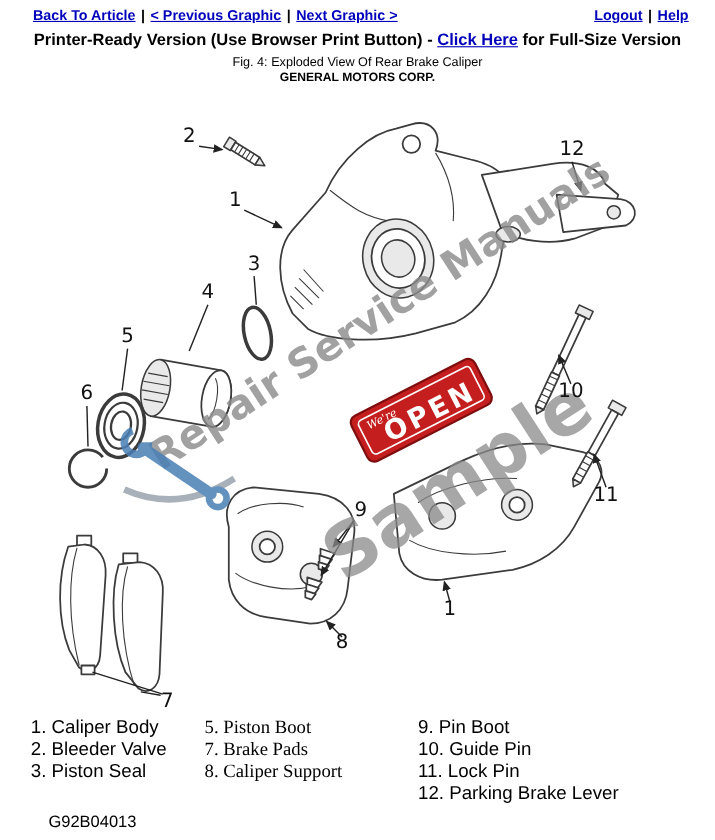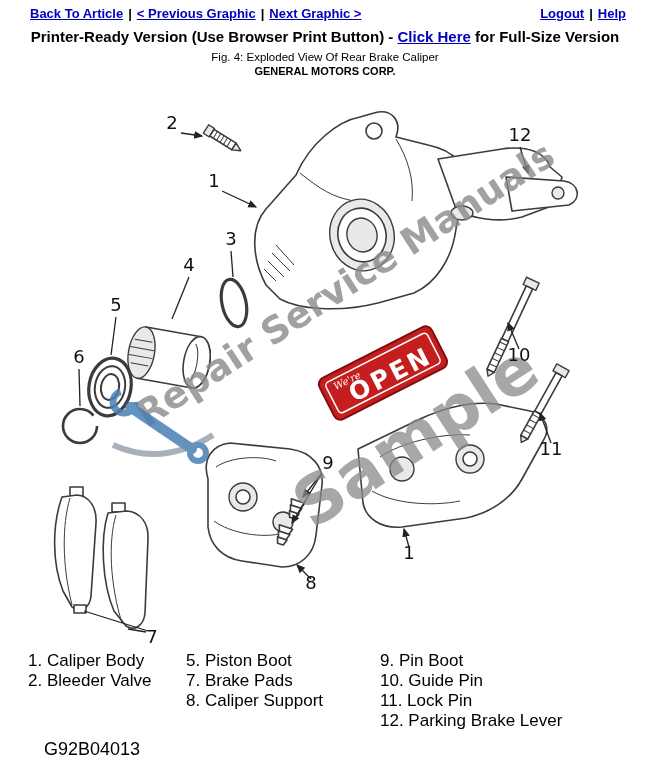--- a/index.html
+++ b/index.html
@@ -25,22 +25,22 @@
   .callout { font-size:18px; fill:#111; font-family:"DejaVu Sans", sans-serif; text-anchor:middle; }
   .wm-brand { font-size:37px; font-weight:bold; fill:var(--watermark); opacity:.8;
               font-family:"DejaVu Sans", sans-serif; }
   .wm-sample { font-size:66px; font-weight:bold; fill:var(--watermark); opacity:.75;
                font-family:"DejaVu Sans", sans-serif; }
   .stamp-small { fill:#fff; font-size:10px; font-style:italic; font-family:"DejaVu Serif", serif; }
   .stamp-text { fill:#fff; font-size:25px; font-weight:bold; letter-spacing:3px;
                 font-family:"DejaVu Sans", sans-serif; }
   .legend { display:flex; padding-left:28px; font-size:17px; line-height:20px; margin-top:2px; }
   .legend .col1 { width:158px; }
-  .legend .col2 { width:194px; }
-  .footer { padding-left:44px; font-size:18px; margin-top:8px; font-family:"Liberation Sans", sans-serif; }
+  .legend .col2 { width:194px;font-family:Liberation Serif, serif; }
+  .footer { padding-left:44px; font-size:15px; margin-top:8px; font-family:"Liberation Sans", sans-serif; }
 </style>
 </head>
 <body>
 
 <div class="nav-row">
   <div class="nav-left">
     <a class="link">Back To Article</a><span class="sep">|</span><a class="link">&lt; Previous Graphic</a><span class="sep">|</span><a class="link">Next Graphic &gt;</a>
   </div>
   <div class="nav-right">
     <a class="link">Logout</a><span class="sep">|</span><a class="link">Help</a>
@@ -201,20 +201,21 @@
       <text x="519" y="284" class="callout">10</text>
       <text x="551" y="378" class="callout">11</text>
       <text x="409" y="482" class="callout">1</text>
     </g>
 </svg>
 
 <div class="legend">
   <div class="col1">
     <div>1. Caliper Body</div>
     <div>2. Bleeder Valve</div>
+    <div>3. Piston Seal</div>
   </div>
   <div class="col2">
     <div>5. Piston Boot</div>
     <div>7. Brake Pads</div>
     <div>8. Caliper Support</div>
   </div>
   <div class="col3">
     <div>9. Pin Boot</div>
     <div>10. Guide Pin</div>
     <div>11. Lock Pin</div>

